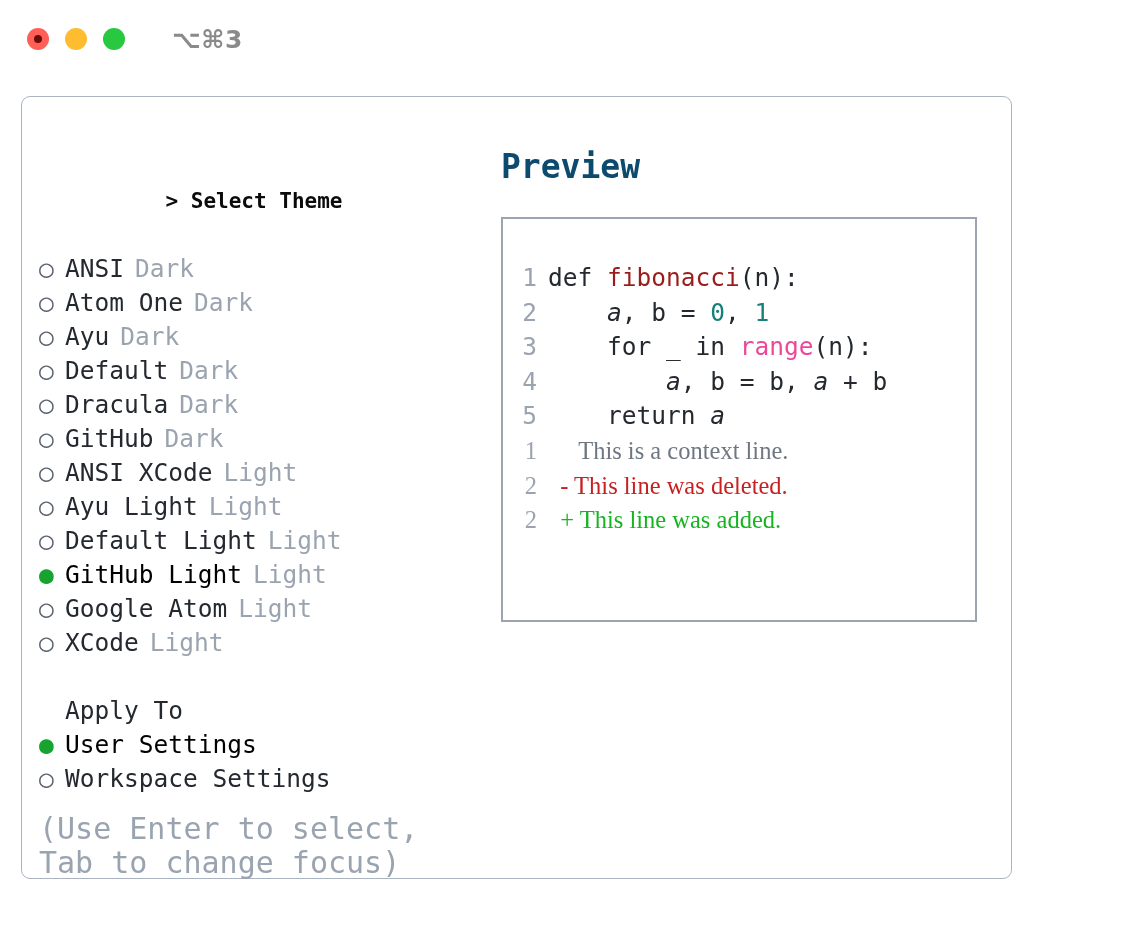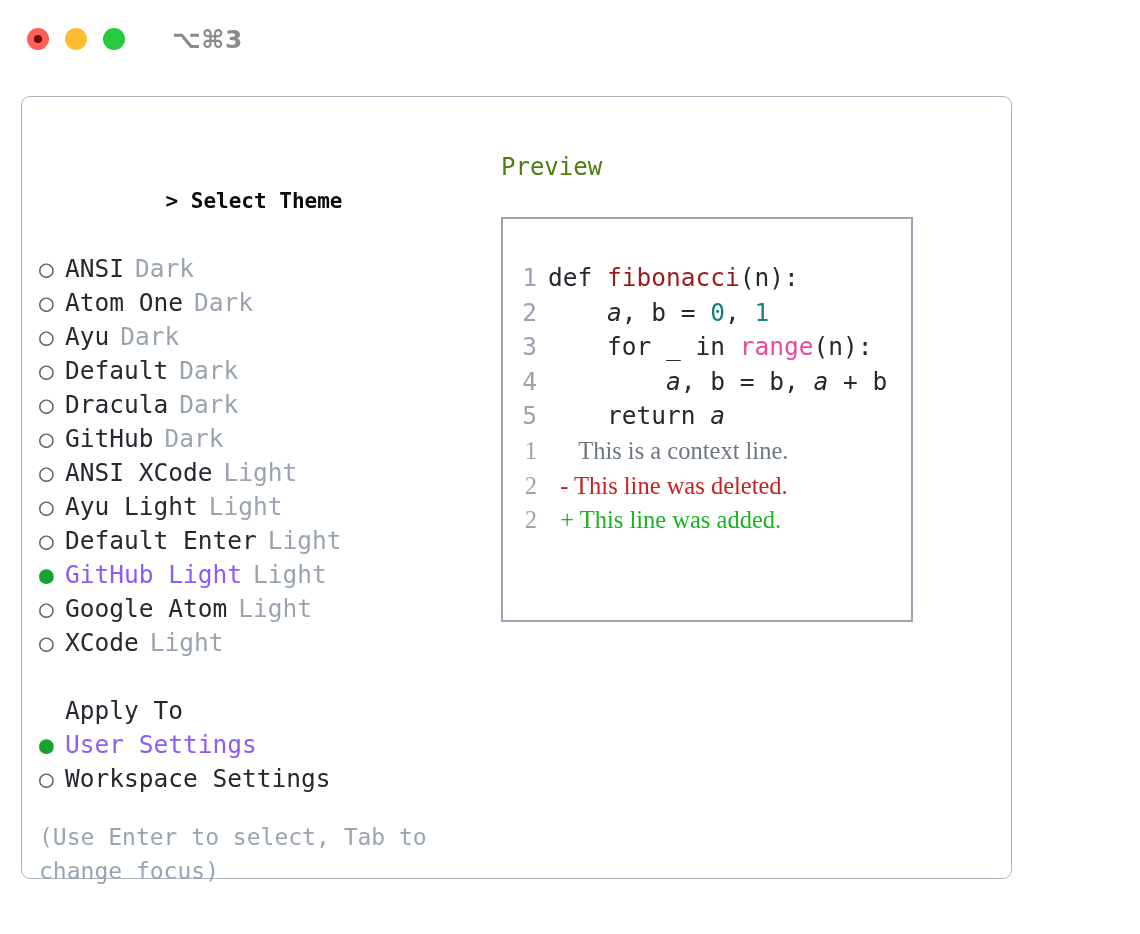--- a/index.html
+++ b/index.html
@@ -111,61 +111,61 @@
   .marker {
     display: inline-block;
     width: 26px;
     flex: 0 0 26px;
     font-size: 24.5px;
     line-height: 34px;
   }
   .marker-off { color: #5a6270; }
   .marker-on  { color: #16a32f; }
   .opt-label { color: #24292f; }
-  .opt-label.sel { color: #8b5cf6; }
+  .opt-label.sel { color: #000000; }
   .opt-tag {
     color: #9aa4b0;
     padding-left: 11px;
   }
 
   .apply-head {
     font-size: 24.5px;
     color: #24292f;
     line-height: 34px;
     padding-left: 26px;
     white-space: pre;
   }
 
   .spacer-row { height: 34px; }
 
   .hint {
-    margin-top: 24px;
-    font-size: 23px;
+    margin-top: 16px;
+    font-size: 30px;
     line-height: 34px;
     color: #9aa4b0;
     width: 415px;
     white-space: pre-wrap;
   }
 
   
   .right-col {
     position: absolute;
     left: 479px;
     top: 53px;
     width: 490px;
   }
   .preview-title {
-    font-size: 24px;
-    font-weight: 400;
-    color: #4d7c0f;
+    font-size: 33px;
+    font-weight: 700;
+    color: #0c4a6e;
     line-height: 34px;
   }
   .preview-box {
     margin-top: 33px;
-    width: 412px;
+    width: 476px;
     height: 405px;
     border: 2px solid #9aa5b1;
     box-sizing: border-box;
     background: #ffffff;
     position: relative;
   }
   .code {
     position: absolute;
     left: 18px;
     top: 42px;
@@ -224,21 +224,21 @@
 
         <div id="theme-list">
             <div class="opt-row"><span class="marker marker-off">○</span><span class="opt-label">ANSI</span><span class="opt-tag">Dark</span></div>
             <div class="opt-row"><span class="marker marker-off">○</span><span class="opt-label">Atom One</span><span class="opt-tag">Dark</span></div>
             <div class="opt-row"><span class="marker marker-off">○</span><span class="opt-label">Ayu</span><span class="opt-tag">Dark</span></div>
             <div class="opt-row"><span class="marker marker-off">○</span><span class="opt-label">Default</span><span class="opt-tag">Dark</span></div>
             <div class="opt-row"><span class="marker marker-off">○</span><span class="opt-label">Dracula</span><span class="opt-tag">Dark</span></div>
             <div class="opt-row"><span class="marker marker-off">○</span><span class="opt-label">GitHub</span><span class="opt-tag">Dark</span></div>
             <div class="opt-row"><span class="marker marker-off">○</span><span class="opt-label">ANSI XCode</span><span class="opt-tag">Light</span></div>
             <div class="opt-row"><span class="marker marker-off">○</span><span class="opt-label">Ayu Light</span><span class="opt-tag">Light</span></div>
-            <div class="opt-row"><span class="marker marker-off">○</span><span class="opt-label">Default Enter</span><span class="opt-tag">Light</span></div>
+            <div class="opt-row"><span class="marker marker-off">○</span><span class="opt-label">Default Light</span><span class="opt-tag">Light</span></div>
             <div class="opt-row"><span class="marker marker-on">●</span><span class="opt-label sel">GitHub Light</span><span class="opt-tag">Light</span></div>
             <div class="opt-row"><span class="marker marker-off">○</span><span class="opt-label">Google Atom</span><span class="opt-tag">Light</span></div>
             <div class="opt-row"><span class="marker marker-off">○</span><span class="opt-label">XCode</span><span class="opt-tag">Light</span></div>
           </div>
 
         <div class="spacer-row"></div>
 
         <div class="apply-head">Apply To</div>
         <div id="apply-list">
             <div class="opt-row"><span class="marker marker-on">●</span><span class="opt-label sel">User Settings</span></div>

